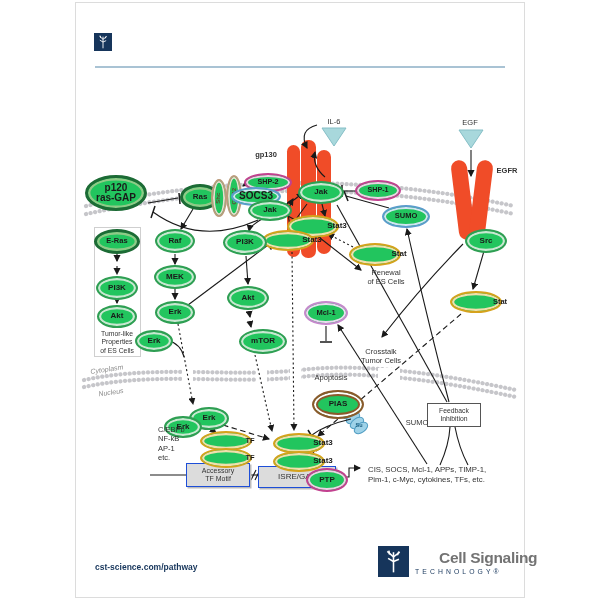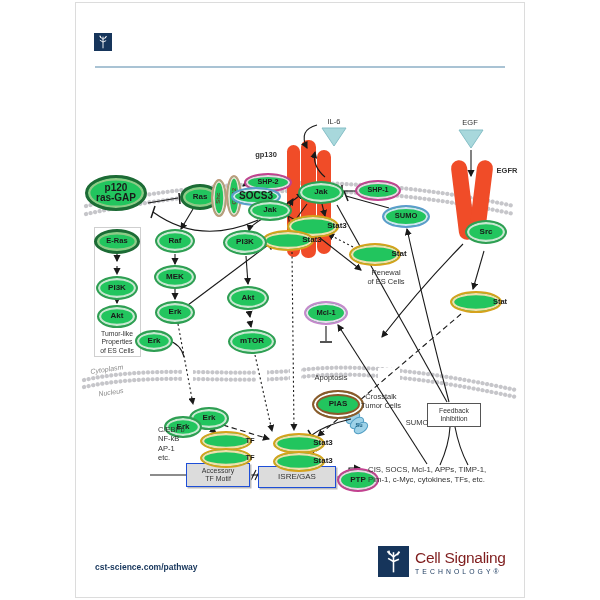--- a/index.html
+++ b/index.html
@@ -31,21 +31,21 @@
   .dbox.outline{background:transparent;border:1.3px solid #cfcfcf;}
   .dtext{position:absolute;font-size:7.5px;color:#333;text-align:center;white-space:pre-line;line-height:1.25;}
   .dtext.bold{font-weight:bold;color:#333;}
   .dtext.ital{font-style:italic;color:#8a8a8a;font-size:7px;}
   .dtext.tiny{font-size:5.5px;color:#1c5f80;font-weight:bold;}
   
   #foot-note{position:absolute;left:95px;top:549px;font-size:8.5px;color:#16355b;line-height:1.45;}
   #foot-link{font-weight:bold;color:#16355b;text-decoration:none;display:inline-block;}
   #brand{position:absolute;left:378px;top:546px;display:flex;align-items:flex-start;}
   #brand .logo{width:31px;height:31px;margin-right:6px;}
-  #brand-name{font-size:15.5px;font-weight:normal;color:#7f1d1d;letter-spacing:-0.3px;line-height:1;margin-top:4px;}
+  #brand-name{font-size:15.5px;font-weight:bold;color:#737373;letter-spacing:-0.3px;line-height:1;margin-top:4px;margin-left:24px;}
   #brand-sub{font-size:6.8px;color:#16355b;letter-spacing:3.1px;margin-top:2.5px;}
 </style>
 </head>
 <body>
 
 <div id="page">
   <div id="sheet"></div>
 
   <div id="hdr">
     <svg class="logo" viewBox="0 0 20 20">
@@ -198,39 +198,39 @@
       <div class="node blue" style="left: 382px; top: 204.5px; width: 48px; height: 23px; font-size: 7.5px;"><span>SUMO</span></div>
       <div class="node gold" style="left: 287px; top: 214.5px; width: 46px; height: 23px;"><span>Stat3</span></div>
       <div class="node gold" style="left: 262px; top: 229.5px; width: 44px; height: 21px;"><span>Stat3</span></div>
       <div class="node gold" style="left: 349px; top: 242.5px; width: 42px; height: 23px;"><span>Stat</span></div>
       <div class="node green" style="left: 155px; top: 229px; width: 40px; height: 24px;"><span>Raf</span></div>
       <div class="node green" style="left: 154px; top: 265px; width: 42px; height: 24px;"><span>MEK</span></div>
       <div class="node green" style="left: 155px; top: 300.5px; width: 40px; height: 23px;"><span>Erk</span></div>
       <div class="node green" style="left: 135px; top: 330px; width: 38px; height: 22px;"><span>Erk</span></div>
       <div class="node green" style="left: 223px; top: 229.5px; width: 44px; height: 25px;"><span>PI3K</span></div>
       <div class="node green" style="left: 227px; top: 286px; width: 42px; height: 24px;"><span>Akt</span></div>
-      <div class="node green" style="left: 228px; top: 328.5px; width: 48px; height: 25px;"><span>mTOR</span></div>
+      <div class="node green" style="left: 239px; top: 328.5px; width: 48px; height: 25px;"><span>mTOR</span></div>
       <div class="node purple" style="left: 304px; top: 301px; width: 44px; height: 24px; font-size: 7.5px;"><span>Mcl-1</span></div>
-      <div class="node green" style="left: 465px; top: 220px; width: 42px; height: 24px;"><span>Src</span></div>
+      <div class="node green" style="left: 465px; top: 229px; width: 42px; height: 24px;"><span>Src</span></div>
       <div class="node gold" style="left: 450px; top: 291px; width: 40px; height: 22px; font-size: 7.5px;"><span>Stat</span></div>
       <div class="node green" style="left: 189px; top: 406.5px; width: 40px; height: 23px;"><span>Erk</span></div>
       <div class="node green" style="left: 164px; top: 416px; width: 38px; height: 22px;"><span>Erk</span></div>
       <div class="node brown" style="left: 312px; top: 389.5px; width: 52px; height: 29px;"><span>PIAS</span></div>
-      <div class="node magenta" style="left: 337px; top: 431px; width: 42px; height: 24px; margin-top: 37px;"><span>PTP</span></div>
+      <div class="node magenta" style="left: 306px; top: 431px; width: 42px; height: 24px; margin-top: 37px;"><span>PTP</span></div>
       <div class="node gold" style="left: 200px; top: 431px; width: 36px; height: 20px; font-size: 7.5px;"><span>TF</span></div>
       <div class="node gold" style="left: 200px; top: 448px; width: 36px; height: 20px; font-size: 7.5px;"><span>TF</span></div>
       <div class="node gold" style="left: 273px; top: 432.5px; width: 44px; height: 21px;"><span>Stat3</span></div>
       <div class="node gold" style="left: 273px; top: 450.5px; width: 44px; height: 21px;"><span>Stat3</span></div>
       <div class="dtext bold" style="left: 266px; top: 155px; transform: translate(-50%, -50%);">gp130</div>
       <div class="dtext" style="left: 334px; top: 122px; transform: translate(-50%, -50%);">IL-6</div>
       <div class="dtext" style="left: 470px; top: 123px; transform: translate(-50%, -50%);">EGF</div>
       <div class="dtext bold" style="left: 507px; top: 171px; transform: translate(-50%, -50%);">EGFR</div>
       <div class="dtext" style="left: 386px; top: 277px; transform: translate(-50%, -50%);">Renewal
 of ES Cells</div>
-      <div class="dtext" style="left: 381px; top: 356px; transform: translate(-50%, -50%); margin-top: 45px;">Crosstalk
+      <div class="dtext" style="left: 381px; top: 356px; transform: translate(-50%, -50%);">Crosstalk
 Tumor Cells</div>
       <div class="dtext" style="left: 331px; top: 349px; transform: translate(-50%, -50%); margin-top: 29px;">Apoptosis</div>
       <div class="dtext" style="left: 158px; top: 444px; transform: translateY(-50%); text-align: left;">C/EBPb
 NF-kB
 AP-1
 etc.</div>
       <div class="dtext" style="left: 397px; top: 423px; transform: translate(-50%, -50%); padding-left: 40px;">SUMO</div>
       <div class="dtext tiny" style="left: 359px; top: 425px; transform: translate(-50%, -50%);">Su</div>
       <div class="dtext" style="left: 368px; top: 475px; transform: translateY(-50%); text-align: left; font-size: 7.8px;">CIS, SOCS, Mcl-1, APPs, TIMP-1,
 Pim-1, c-Myc, cytokines, TFs, etc.</div>

